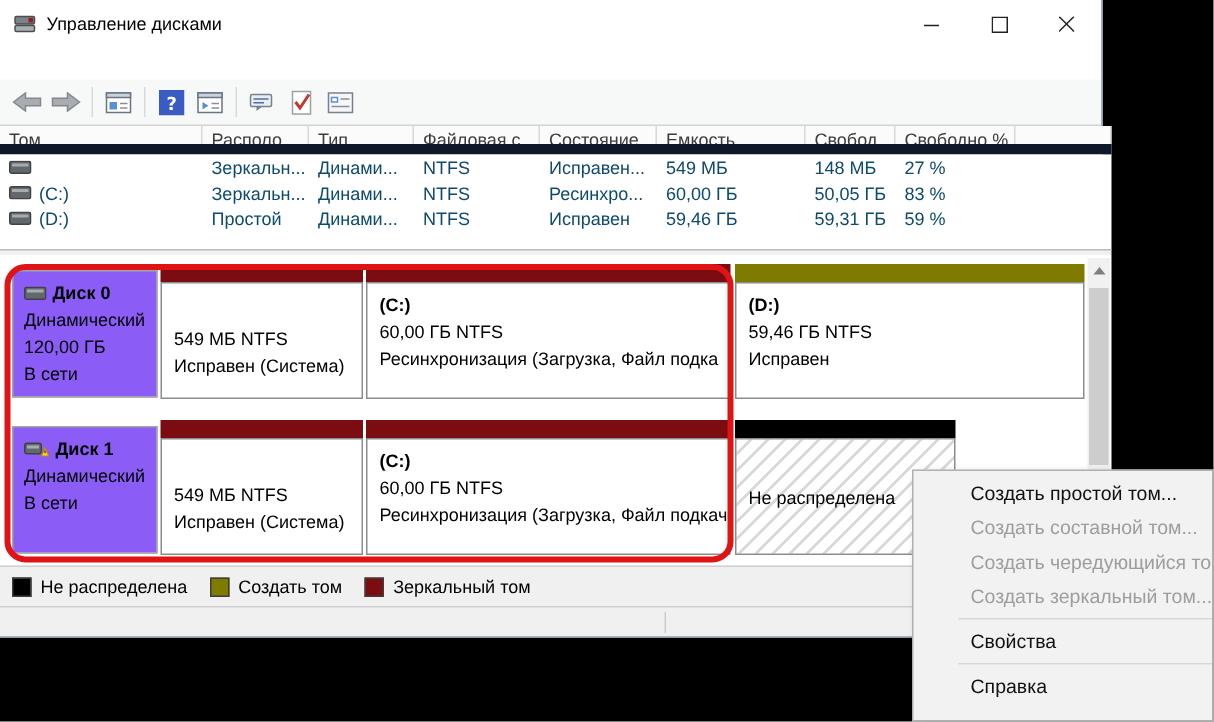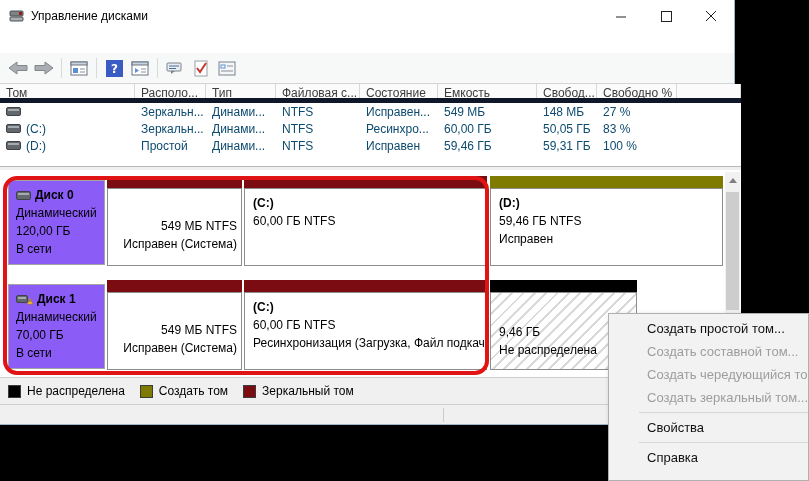--- a/index.html
+++ b/index.html
@@ -26,21 +26,21 @@
     display:flex;align-items:center;font-size:12px;color:#1a1a1a;margin-top:36px;}
   .menubar .mitem{padding:2px 9px;}
   
   .toolbar{position:absolute;left:0;top:53px;width:100%;height:31px;background:#f7f8f8;
     border-bottom:1px solid #d4d4d4;display:flex;align-items:center;box-sizing:border-box;padding-left:5px;}
   .tbtn{width:26px;height:24px;display:flex;align-items:center;justify-content:center;}
   .tsep{width:1px;height:20px;background:#d9d9d9;margin:0 4px;}
   
   .vol-header{position:absolute;left:0;top:84px;width:741px;height:19px;background:#fbfbfb;
     display:grid;grid-template-columns:135px 71px 70px 84px 78px 99px 60px 80px 1fr;
-    font-size:12px;color:#3c3c3c;border-bottom:5px solid #0f172a;box-sizing:border-box;}
+    font-size:12px;color:#3c3c3c;border-bottom:7px solid #0f172a;box-sizing:border-box;}
   .vol-header .hcell{border-right:1px solid #d8d8d8;padding:2px 0 0 6px;white-space:nowrap;overflow:hidden;}
   .vol-rows{position:absolute;left:0;top:103px;width:741px;height:63px;background:#fff;}
   .vrow{display:grid;grid-template-columns:135px 71px 70px 84px 78px 99px 60px 80px 1fr;
     height:17px;font-size:12px;color:#0c4a6e;align-items:center;}
   .vrow .vcell{padding-left:6px;white-space:nowrap;overflow:hidden;}
   .vrow .vol-name{display:flex;align-items:center;gap:5px;}
   
   .splitter{position:absolute;left:0;top:166px;width:741px;height:4px;background:#f0f0f0;
     border-top:1px solid #b9b9b9;box-sizing:border-box;}
   
@@ -49,21 +49,21 @@
   .disk-row.row0{top:6px;}
   .disk-row.row1{top:110px;}
   .disk-label{position:absolute;left:0;top:4px;width:97px;height:85px;background:#8b5cf6;
     border:1px solid #a3a3a3;box-sizing:border-box;padding:5px 0 0 7px;font-size:12px;line-height:18px;color:#000;}
   .disk-label .dname{font-weight:bold;display:flex;align-items:center;gap:4px;}
   .part{position:absolute;top:0;height:92px;}
   .part-bar{height:12px;}
   .part-body{height:78px;background:#fff;border:1px solid #8c8c8c;box-sizing:border-box;
     font-size:12px;line-height:18px;color:#000;padding:5px 4px 0 8px;overflow:hidden;white-space:nowrap;}
   .part-body .plabel{font-weight:bold;}
-  .part-body.no-label{padding-top:28px;text-align:right;}
+  .part-body.no-label{padding-top:28px;}
   .part-body.hatch{
     background:repeating-linear-gradient(135deg,#ffffff 0px,#ffffff 6px,#d9d9d9 6px,#d9d9d9 8px);
     padding-top:30px;}
   
   .vscroll{position:absolute;right:1px;top:2px;width:15px;height:203px;background:#f1f1f1;}
   .vscroll .arrow-up{width:15px;height:16px;display:flex;align-items:center;justify-content:center;}
   .vscroll .arrow-up i{display:block;width:0;height:0;border-left:4px solid transparent;
     border-right:4px solid transparent;border-bottom:5px solid #7f7f7f;}
   .vscroll .thumb{position:absolute;left:1px;top:20px;width:13px;height:118px;background:#cdcdcd;}
   
@@ -245,21 +245,21 @@
             <rect x="2" y="2" width="11" height="2" fill="#a6abb0"></rect>
           </svg>
         <span>(D:)</span>
       </div>
       <div class="vcell">Простой</div>
       <div class="vcell">Динами...</div>
       <div class="vcell">NTFS</div>
       <div class="vcell">Исправен</div>
       <div class="vcell">59,46 ГБ</div>
       <div class="vcell">59,31 ГБ</div>
-      <div class="vcell">100 %</div>
+      <div class="vcell">59 %</div>
       <div class="vcell"></div>
     </div>
   </div>
 
   <div class="splitter"></div>
 
   <div class="disk-pane">
 
     <div class="disk-row row0">
       <div class="disk-label">
@@ -279,20 +279,21 @@
         <div class="part-body no-label">
           <div>549 МБ NTFS</div>
           <div>Исправен (Система)</div>
         </div>
       </div>
       <div class="part" style="left:236px;width:243px;">
         <div class="part-bar" style="background:#7b0c12;"></div>
         <div class="part-body">
           <div class="plabel">(C:)</div>
           <div>60,00 ГБ NTFS</div>
+          <div>Ресинхронизация (Загрузка, Файл подка</div>
         </div>
       </div>
       <div class="part" style="left:482px;width:233px;">
         <div class="part-bar" style="background:#7e7b00;"></div>
         <div class="part-body">
           <div class="plabel">(D:)</div>
           <div>59,46 ГБ NTFS</div>
           <div>Исправен</div>
         </div>
       </div>
@@ -303,42 +304,40 @@
         <div class="dname">
           <svg width="17" height="11" viewBox="0 0 17 11">
             <rect x="0.5" y="1.5" width="11" height="7" rx="1.5" fill="#63686d" stroke="#3f4348"></rect>
             <rect x="2" y="3" width="8" height="2" fill="#a6abb0"></rect>
             <path d="M11.5 10 L14 4.5 L16.5 10 Z" fill="#ffd24a" stroke="#b98700" stroke-width="0.8"></path>
             <line x1="14" y1="6.3" x2="14" y2="8.2" stroke="#5d4a00" stroke-width="1"></line>
           </svg>
           <span>Диск 1</span>
         </div>
         <div>Динамический</div>
-        <div>70,00 ГБ</div>
         <div>В сети</div>
       </div>
       <div class="part" style="left:99px;width:135px;">
         <div class="part-bar" style="background:#7b0c12;"></div>
         <div class="part-body no-label">
           <div>549 МБ NTFS</div>
           <div>Исправен (Система)</div>
         </div>
       </div>
       <div class="part" style="left:236px;width:243px;">
         <div class="part-bar" style="background:#7b0c12;"></div>
         <div class="part-body">
           <div class="plabel">(C:)</div>
           <div>60,00 ГБ NTFS</div>
           <div>Ресинхронизация (Загрузка, Файл подкач</div>
         </div>
       </div>
       <div class="part" style="left:482px;width:147px;">
         <div class="part-bar" style="background:#000000;"></div>
         <div class="part-body hatch">
-          <div>9,46 ГБ</div>
           <div>Не распределена</div>
         </div>
       </div>
     </div>
 
     <div class="vscroll">
       <div class="arrow-up">
           <i></i>
         </div>
       <div class="thumb"></div>

